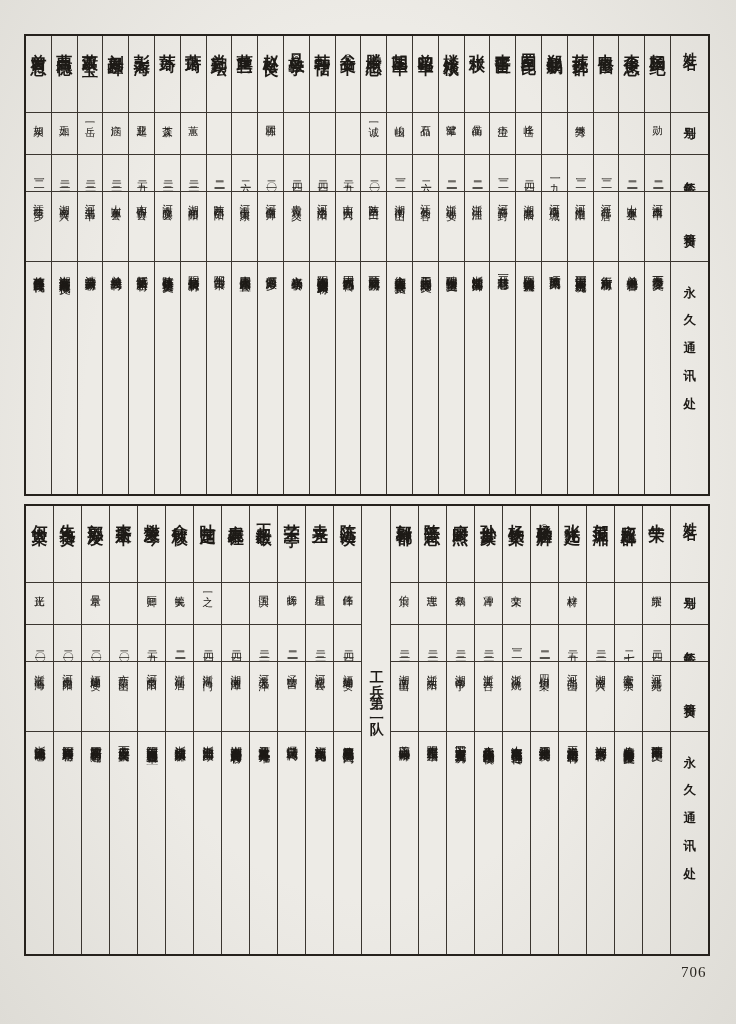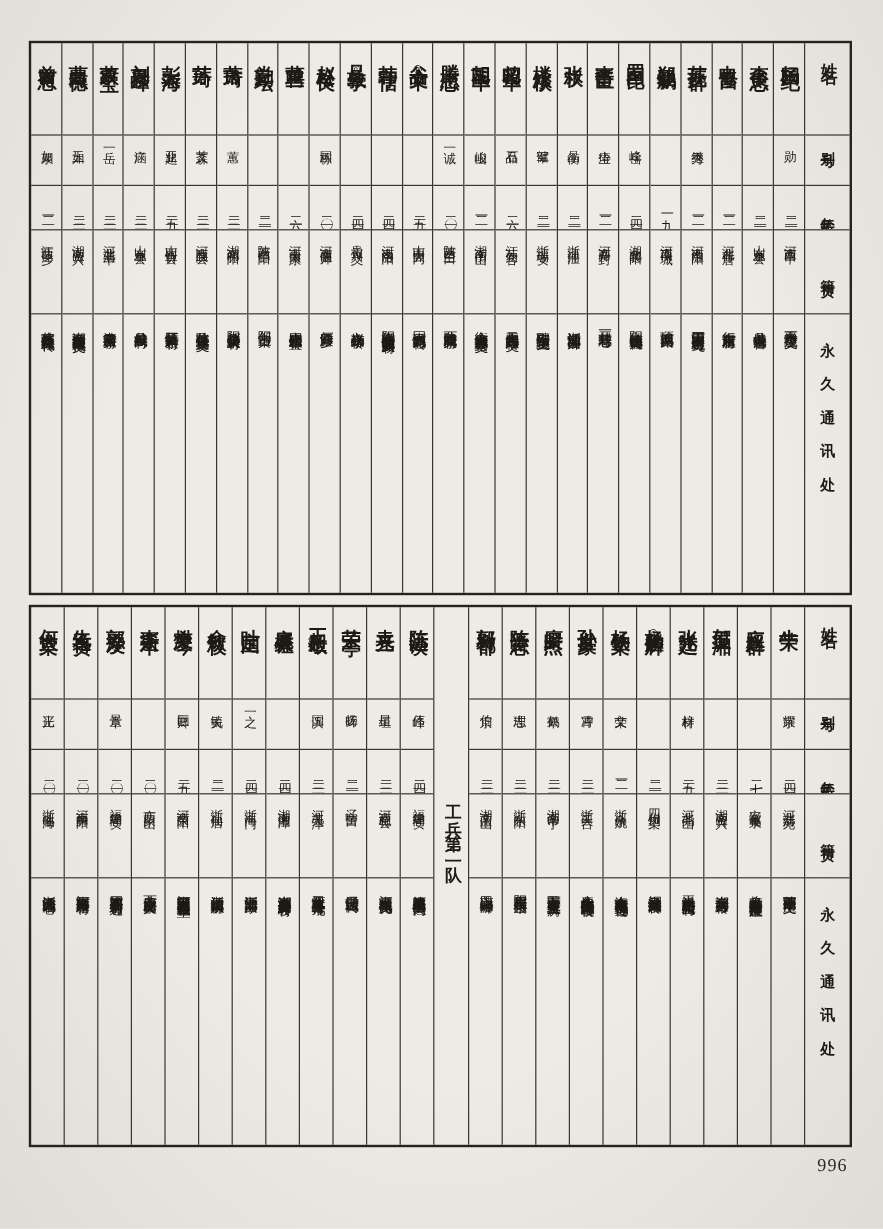--- a/index.html
+++ b/index.html
@@ -901,13 +901,13 @@
         <div class="cell native-cell">
           <span class="vtext">浙江临海</span>
         </div>
         <div class="cell address-cell">
           <span class="vtext">浙江临海城内诸天巷</span>
         </div>
       </div>
     </div>
 </div>
 
-<div class="page-number">996</div>
+<div class="page-number">706</div>
 
 </body></html>

